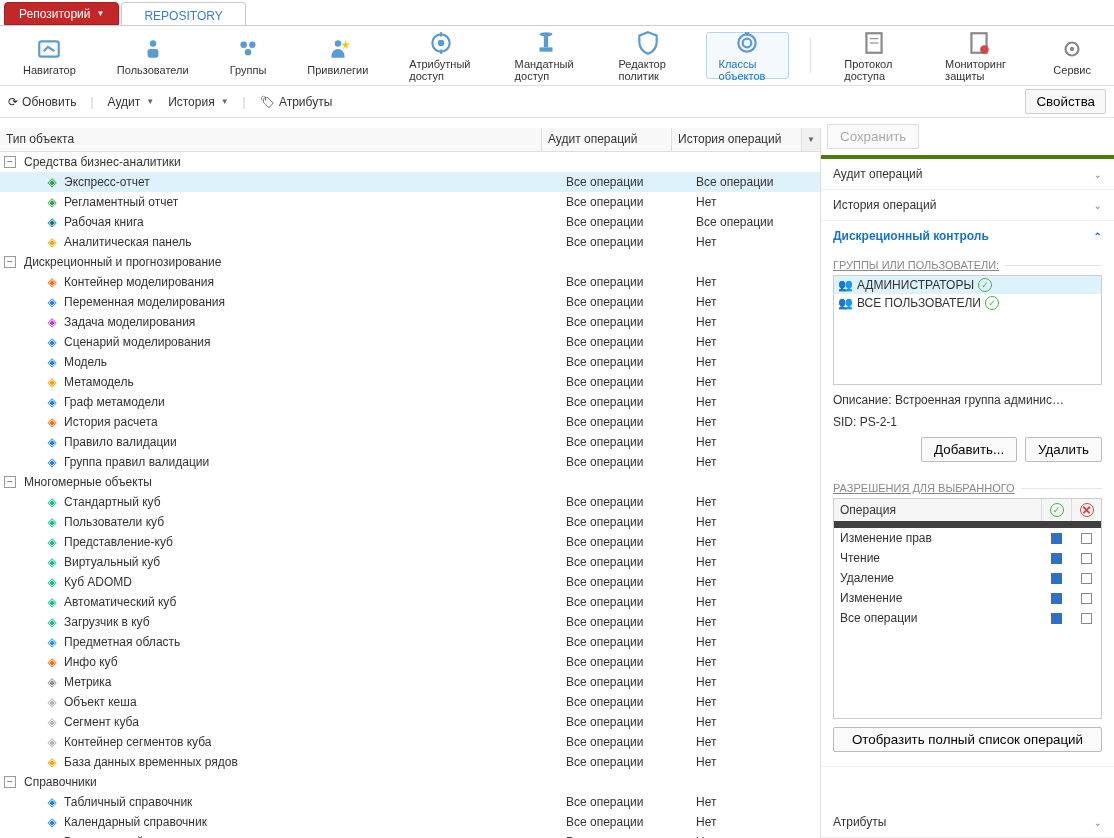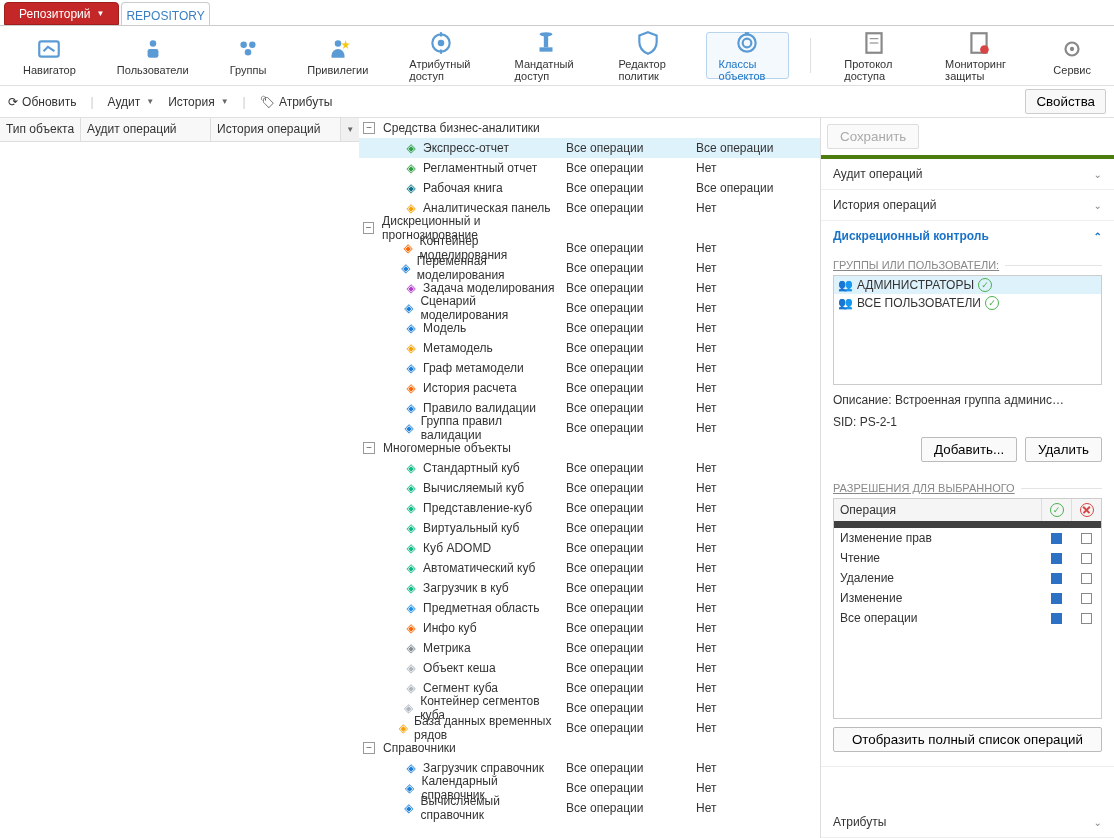--- a/index.html
+++ b/index.html
@@ -2,42 +2,42 @@
 <html><head>
 <meta charset="utf-8">
 <style>
   * { box-sizing: border-box; margin: 0; padding: 0; }
   body { font-family: Arial, Helvetica, sans-serif; font-size: 12px; color: #333; background: #fff; width: 1114px; height: 838px; overflow: hidden; }
   
   
   .top-tabs { display: flex; height: 26px; border-bottom: 1px solid #ccc; }
   .repo-btn { background: #c42727; color: #fff; padding: 4px 14px; border: 1px solid #a01e1e; border-radius: 4px 4px 0 0; margin: 2px 0 0 4px; display: flex; align-items: center; gap: 6px; cursor: pointer; }
   .repo-btn::after { content: "▼"; font-size: 8px; }
-  .tab { padding: 6px 4px; border: 1px solid #ccc; border-bottom: none; border-radius: 4px 4px 0 0; background: #fff; color: #3a7fc4; margin: 2px 0 0 2px; cursor: pointer; }
+  .tab { padding: 6px 22px; border: 1px solid #ccc; border-bottom: none; border-radius: 4px 4px 0 0; background: #fff; color: #3a7fc4; margin: 2px 0 0 2px; cursor: pointer; }
   
   
   .toolbar { display: flex; height: 60px; padding: 6px 10px; gap: 15px; border-bottom: 1px solid #e0e0e0; }
   .tool-btn { display: flex; flex-direction: column; align-items: center; justify-content: center; padding: 2px 12px; cursor: pointer; border: 1px solid transparent; border-radius: 3px; }
   .tool-btn.active { border-color: #b8d4ed; background: #f4f9fe; }
   .tool-btn .ico { width: 28px; height: 28px; margin-bottom: 2px; display: flex; align-items: center; justify-content: center; }
   .tool-btn span { font-size: 11px; color: #333; }
   .tool-btn.active span { color: #1a73c7; }
   .tool-sep { width: 1px; background: #e0e0e0; margin: 6px 6px; }
   
   
   .sub-toolbar { display: flex; align-items: center; height: 32px; padding: 0 8px; border-bottom: 1px solid #e0e0e0; gap: 14px; }
   .sub-btn { display: flex; align-items: center; gap: 4px; cursor: pointer; color: #333; }
   .sub-btn.dd::after { content: "▼"; font-size: 8px; margin-left: 2px; color: #666; }
   .sub-sep { color: #ccc; }
   .sub-right { margin-left: auto; }
   .props-btn { border: 1px solid #ccc; padding: 4px 10px; background: #f8f8f8; border-radius: 2px; cursor: pointer; }
   
   
   .main { display: flex; height: calc(838px - 26px - 60px - 32px); }
-  .grid-area { flex: 1; display: flex; flex-direction: row; border-right: 1px solid #ddd; }
+  .grid-area { flex: 1; display: flex; flex-direction: column; border-right: 1px solid #ddd; margin-top: 10px; }
   .side-panel { width: 293px; display: flex; flex-direction: column; }
   
   
   .grid-header { display: flex; height: 24px; background: #f8f8f8; border-bottom: 1px solid #ddd; }
   .gh-col1 { flex: 1; padding: 4px 6px; border-right: 1px solid #ddd; }
   .gh-col2 { width: 130px; padding: 4px 6px; border-right: 1px solid #ddd; }
   .gh-col3 { width: 130px; padding: 4px 6px; border-right: 1px solid #ddd; }
   .gh-col4 { width: 18px; background: #f0f0f0; display:flex; align-items:center; justify-content:center; cursor:pointer; }
   
   
@@ -392,21 +392,21 @@
             <span class="tree-icon" style="color:#12b886">◈</span>
             <span>Стандартный куб</span>
           </div>
           <div class="c2">Все операции</div>
           <div class="c3">Нет</div>
         </div>
         <div class="row">
           <div class="c1">
             <span class="spacer" style="width:40px"></span>
             <span class="tree-icon" style="color:#12b886">◈</span>
-            <span>Вычисляемый куб</span>
+            <span>Пользователи куб</span>
           </div>
           <div class="c2">Все операции</div>
           <div class="c3">Нет</div>
         </div>
         <div class="row">
           <div class="c1">
             <span class="spacer" style="width:40px"></span>
             <span class="tree-icon" style="color:#12b886">◈</span>
             <span>Представление-куб</span>
           </div>
@@ -517,21 +517,21 @@
             <span class="exp"></span>
             <span>Справочники</span>
           </div>
           <div class="c2"></div>
           <div class="c3"></div>
         </div>
         <div class="row">
           <div class="c1">
             <span class="spacer" style="width:40px"></span>
             <span class="tree-icon" style="color:#1c7ed6">◈</span>
-            <span>Загрузчик справочник</span>
+            <span>Табличный справочник</span>
           </div>
           <div class="c2">Все операции</div>
           <div class="c3">Нет</div>
         </div>
         <div class="row">
           <div class="c1">
             <span class="spacer" style="width:40px"></span>
             <span class="tree-icon" style="color:#1c7ed6">◈</span>
             <span>Календарный справочник</span>
           </div>

